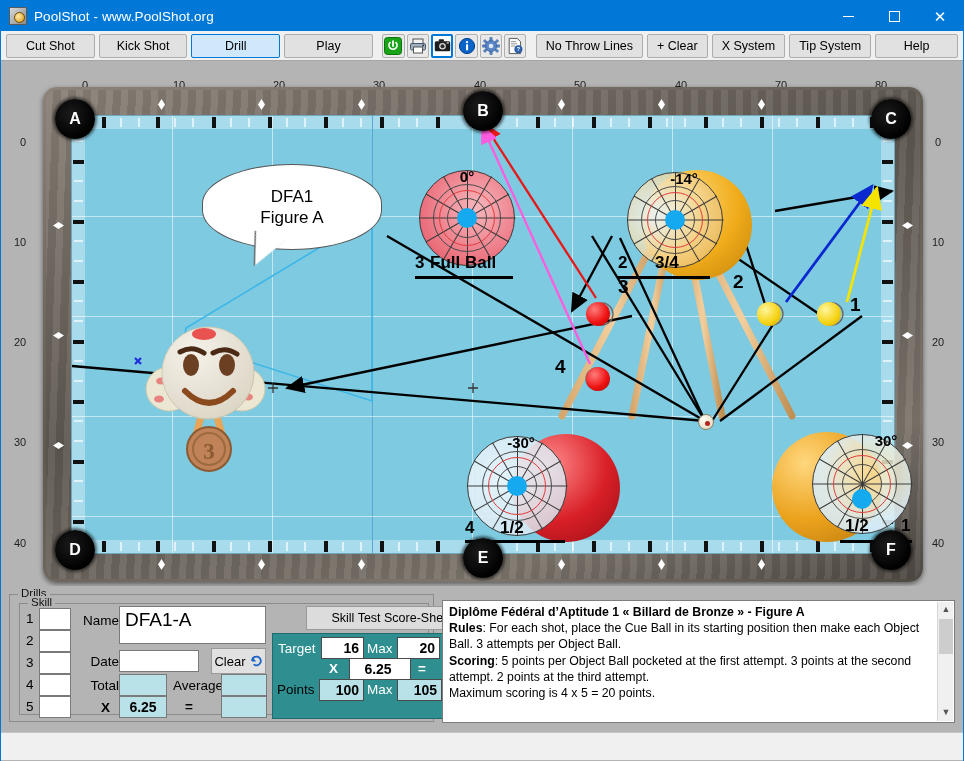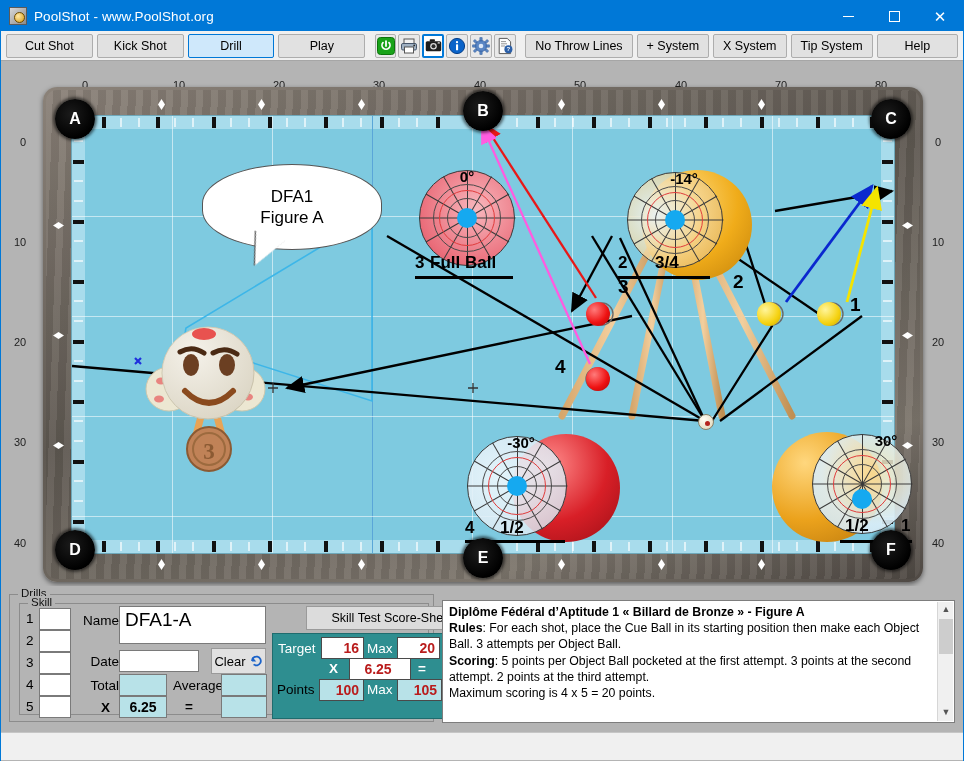--- a/index.html
+++ b/index.html
@@ -183,21 +183,21 @@
     background: #fff; border: 1px solid #7a7a7a;
   }
   .fld.cyan { background: #b8e2e8; }
   .lbl { font-size: 13.5px; color: #000; }
   .teal-box {
     position: absolute; background: #2e8e90; border: 1px solid #1f6c6e;
   }
   .num-in {
     position: absolute; background: #fff; border: 1px solid #4a4a4a;
     font-size: 14px; font-weight: 700; text-align: right;
-    padding-right: 4px; line-height: 20px; color: #b91c1c;
+    padding-right: 4px; line-height: 20px; color: #000000;
   }
   .num-in.cyan { background: #b8e2e8; }
   .desc {
     position: absolute; background: #fff; border: 1px solid #7d7d7d;
     font-size: 12.3px; color: #000; line-height: 1.32;
     padding: 3px 6px; overflow: hidden;
   }
   .desc b { font-weight: 700; }
   .sbar {
     position: absolute; right: 1px; top: 1px; bottom: 1px; width: 16px;
@@ -303,21 +303,21 @@
       <svg width="18" height="18" viewBox="0 0 18 18">
         <path d="M3.2 1.4h8l3.4 3.3v11.9H3.2z" fill="#fdfdfd" stroke="#5a5a5a"></path>
         <path d="M5 4.6h5M5 6.8h6M5 9h4" stroke="#8a8a8a" stroke-width="0.9"></path>
         <circle cx="12.4" cy="12.2" r="4" fill="#2b5fa8"></circle>
         <text x="12.4" y="14.4" font-size="6" fill="#fff" text-anchor="middle" font-family="Liberation Sans, sans-serif" font-weight="bold">?</text>
       </svg>
     </div>
 
     <div class="tb-sep"></div>
     <div class="tb-btn sys">No Throw Lines</div>
-    <div class="tb-btn sys">+ System</div>
+    <div class="tb-btn sys">+ Clear</div>
     <div class="tb-btn sys">X System</div>
     <div class="tb-btn sys">Tip System</div>
     <div class="tb-btn sys" style="width:88px">Help</div>
   </div>
 
   <div class="board">
 
     <div class="ruler-num" style="left:81px;  top:18px;">0</div>
     <div class="ruler-num" style="left:172px; top:18px;">10</div>
     <div class="ruler-num" style="left:272px; top:18px;">20</div>

